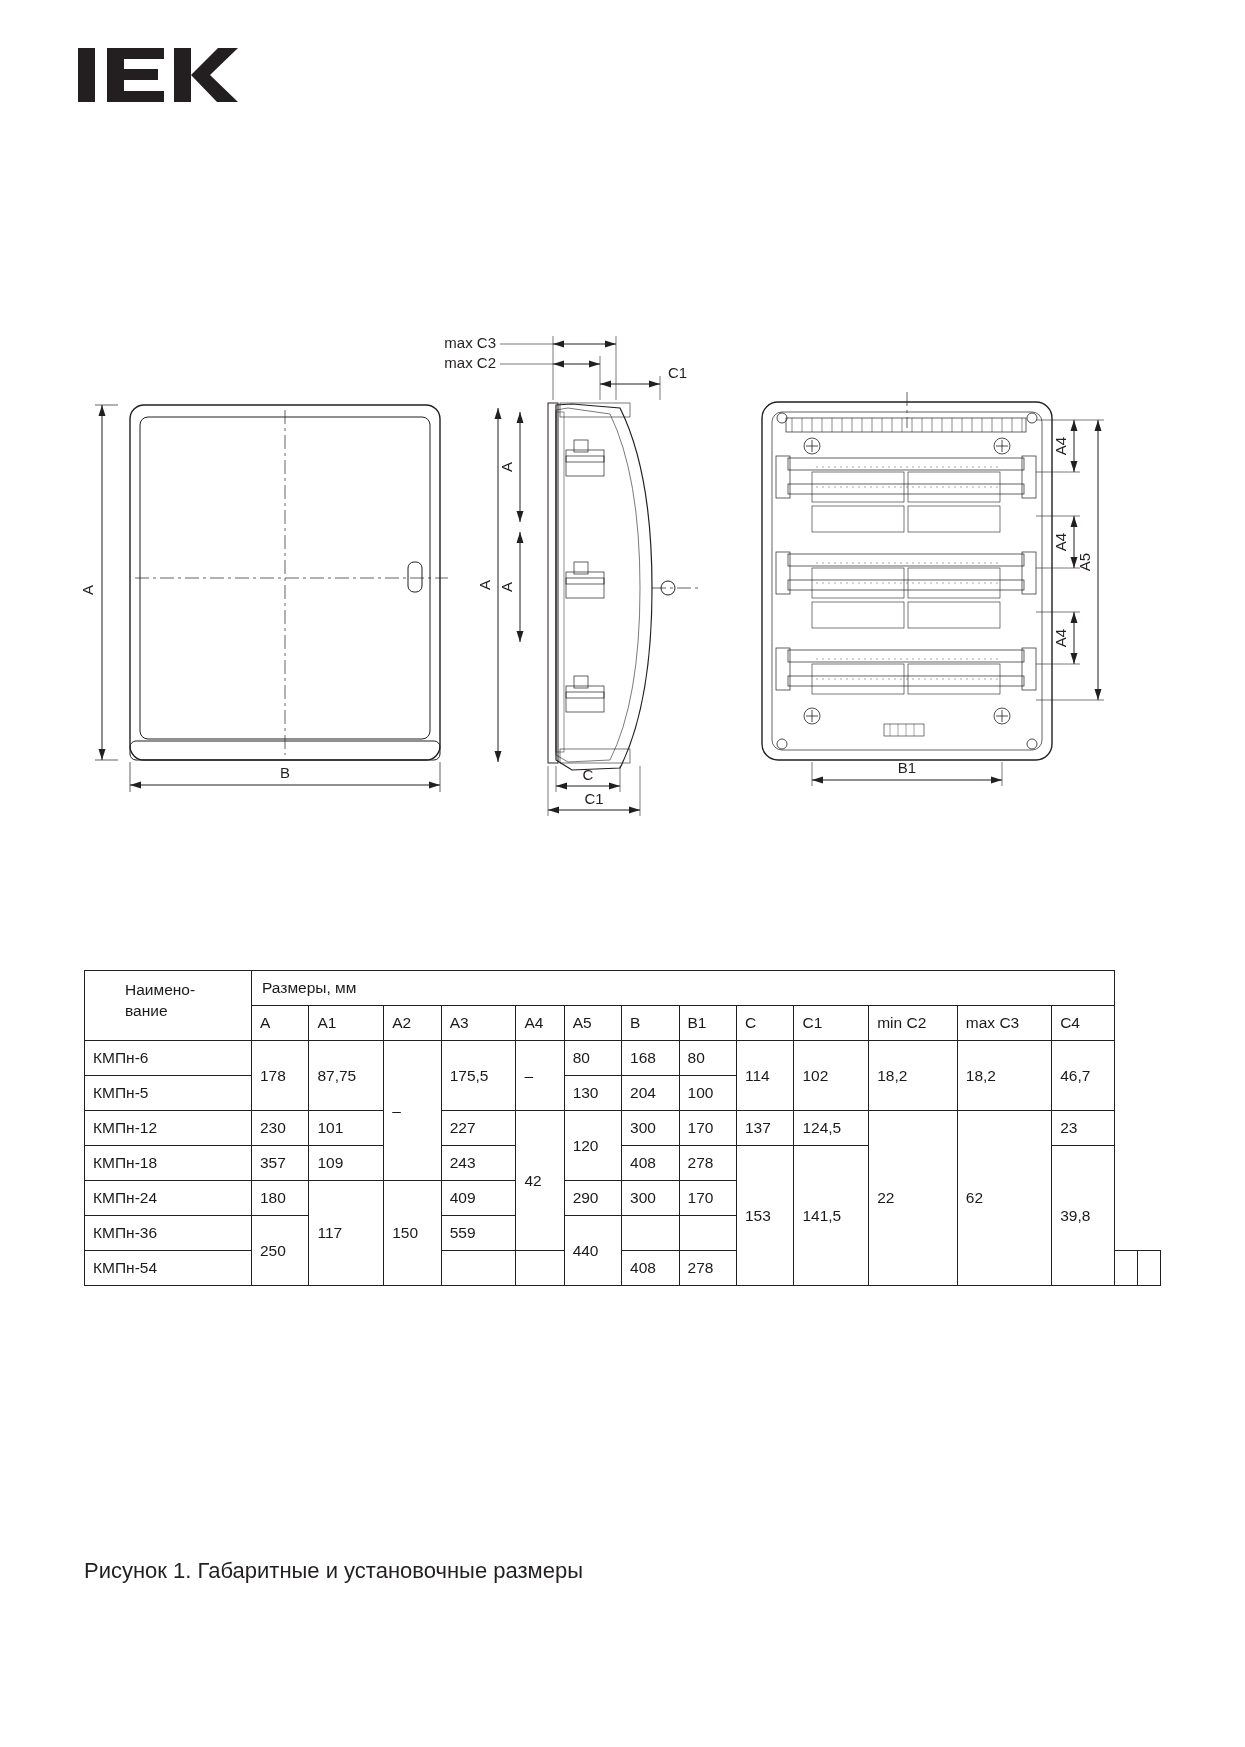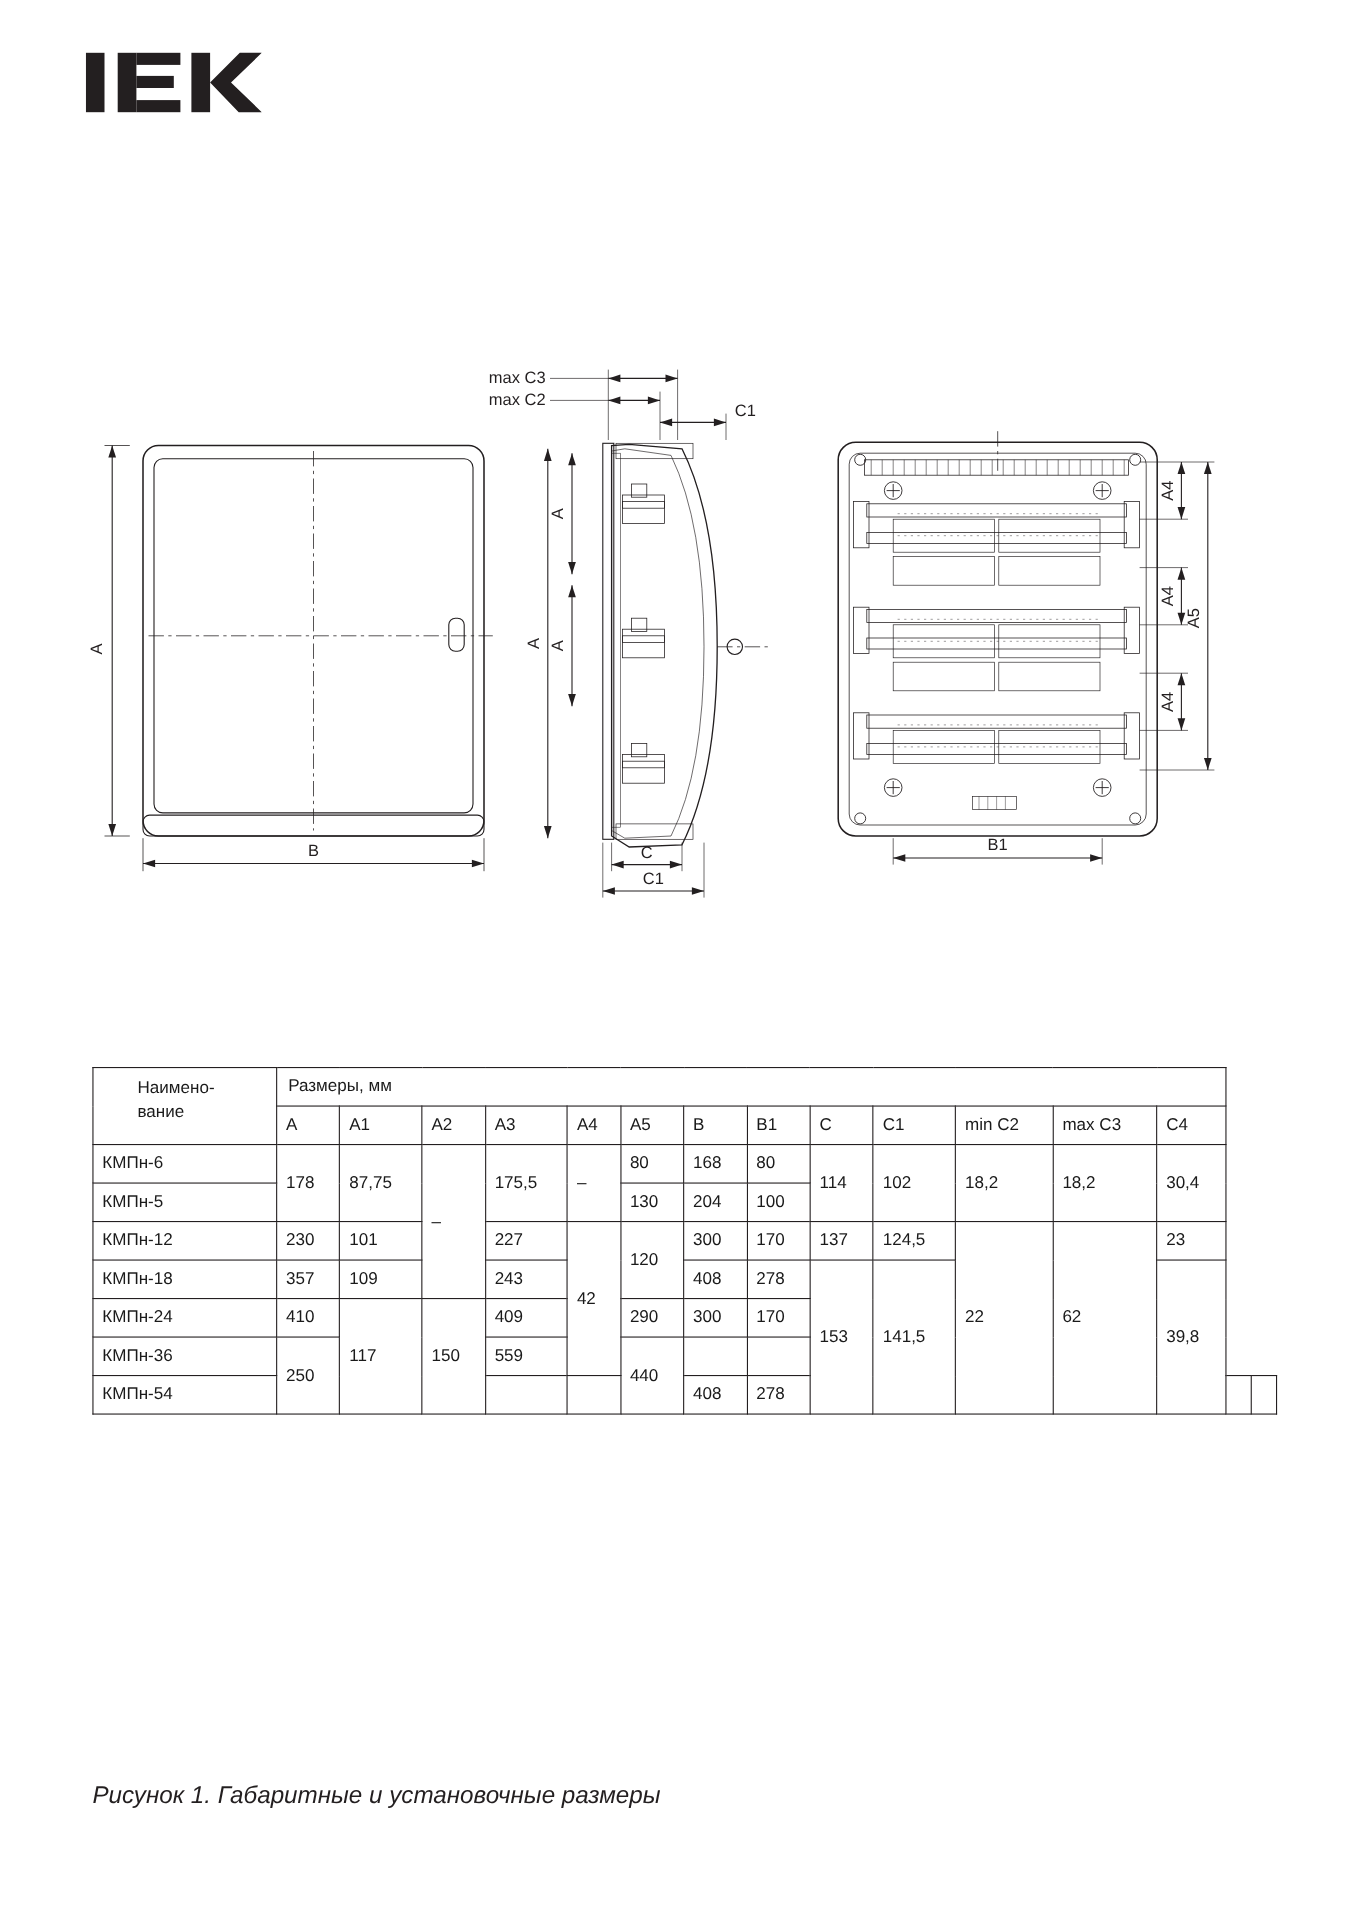--- a/index.html
+++ b/index.html
@@ -55,24 +55,23 @@
     white-space: nowrap;
   }
   .dim-table .name-col { width: 118px; }
   .dim-table .hdr-name { vertical-align: top; padding-top: 9px; line-height: 1.35; padding-left: 40px; }
   .dim-table .hdr-span { padding-left: 10px; }
 
   
   .caption {
     position: absolute;
     left: 84px;
-    top: 1619px;
+    top: 1558px;
     font-size: 22px;
     color: #231f20;
-    font-style: italic;
   }
 
   text { font-family: "Liberation Sans", sans-serif; }
 </style>
 </head>
 <body>
 
 <div class="logo">
   <svg width="160" height="62" viewBox="0 0 160 62">
     <rect x="0" y="4" width="17" height="54" fill="#231f20"></rect>
@@ -371,21 +370,21 @@
       <td rowspan="4">–</td>
       <td rowspan="2">175,5</td>
       <td rowspan="2">–</td>
       <td>80</td>
       <td>168</td>
       <td>80</td>
       <td rowspan="2">114</td>
       <td rowspan="2">102</td>
       <td rowspan="2">18,2</td>
       <td rowspan="2">18,2</td>
-      <td rowspan="2">30,4</td>
+      <td rowspan="2">46,7</td>
     </tr>
 
     <tr>
       <td>КМПн-5</td>
       <td>130</td>
       <td>204</td>
       <td>100</td>
     </tr>
 
     <tr>
@@ -411,21 +410,21 @@
       <td>243</td>
       <td>408</td>
       <td>278</td>
       <td rowspan="4">153</td>
       <td rowspan="4">141,5</td>
       <td rowspan="4">39,8</td>
     </tr>
 
     <tr>
       <td>КМПн-24</td>
-      <td>410</td>
+      <td>180</td>
       <td rowspan="3">117</td>
       <td rowspan="3">150</td>
       <td>409</td>
       <td>290</td>
       <td>300</td>
       <td>170</td>
     </tr>
 
     <tr>
       <td>КМПн-36</td>

